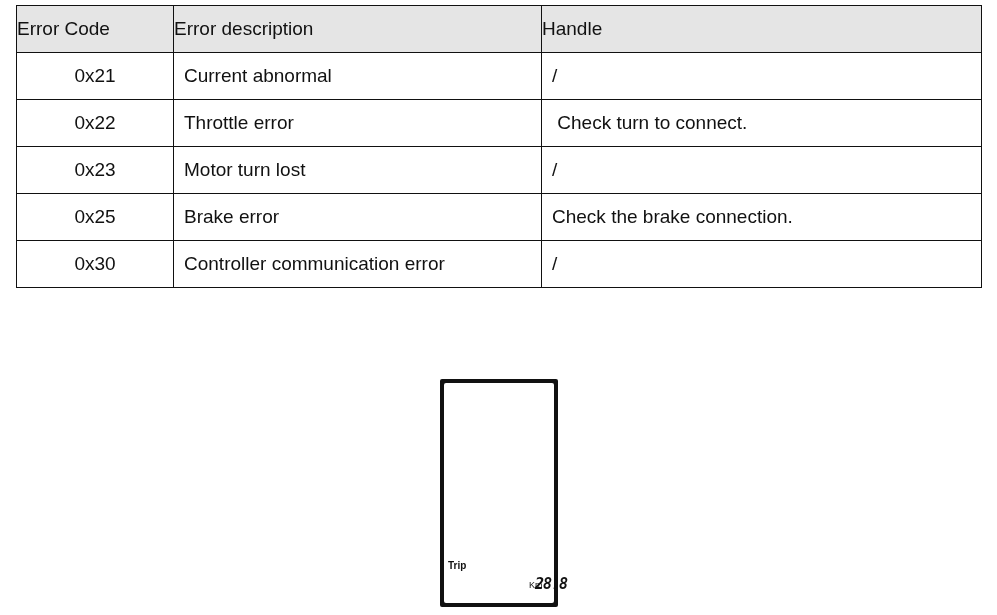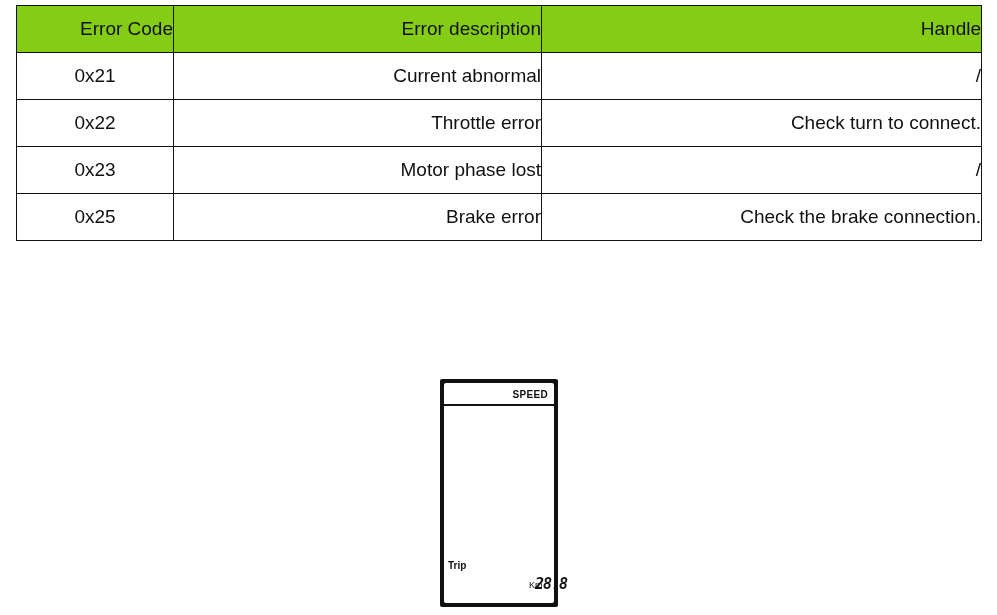--- a/index.html
+++ b/index.html
@@ -1,21 +1,21 @@
 <!DOCTYPE html>
 <html><head>
 <meta charset="utf-8">
 <style>
   html, body { margin:0; padding:0; background:#ffffff; }
   body { width:997px; height:615px; position:relative; overflow:hidden; font-family:"Liberation Sans", sans-serif; color:#111; }
   table.err { position:absolute; left:16px; top:5px; width:965px; border-collapse:collapse; table-layout:fixed; }
   table.err th, table.err td { border:1.5px solid #111; height:46px; padding:0; font-size:19px; font-weight:normal; }
-  table.err th { background:#84cc16; text-align:right; }
+  table.err th { background:#e5e5e5; text-align:left; }
   table.err td.code { text-align:center; }
-  table.err td.txt { padding-left:10px; text-align:right; }
+  table.err td.txt { padding-left:10px; text-align:left; }
   col.c1 { width:157px; } col.c2 { width:368px; } col.c3 { width:440px; }
 
   .lcd { position:absolute; left:440px; top:379px; width:118px; height:228px; background:#111; border-radius:2px; }
   .lcd-in { position:absolute; left:4px; top:4px; right:4px; bottom:4px; background:#fff; border-radius:2px; }
   .sec { position:absolute; left:0; right:0; border-bottom:2px solid #111; }
   .s1 { top:0; height:21px; }
   .s2 { top:23px; height:54px; }
   .s3 { top:79px; height:94px; }
   .s4 { top:175px; height:58px; border-bottom:none; }
   .speed-label { position:absolute; right:6px; top:6px; font-size:10px; font-weight:bold; letter-spacing:0.3px; }
@@ -56,35 +56,37 @@
       <td class="txt">Current abnormal</td>
       <td class="txt">/</td>
     </tr>
     <tr>
       <td class="code">0x22</td>
       <td class="txt">Throttle error</td>
       <td class="txt" style="white-space:pre"> Check turn to connect.</td>
     </tr>
     <tr>
       <td class="code">0x23</td>
-      <td class="txt">Motor phase lost</td>
+      <td class="txt">Motor turn lost</td>
       <td class="txt">/</td>
     </tr>
     <tr>
       <td class="code">0x25</td>
       <td class="txt">Brake error</td>
       <td class="txt">Check the brake connection.</td>
     </tr>
+    <tr>
+      <td class="code">0x30</td>
+      <td class="txt">Controller communication error</td>
+      <td class="txt">/</td>
+    </tr>
   </tbody>
 </table>
 
 <div class="lcd">
   <div class="lcd-in">
-    <div class="sec s1">
-      <span class="speed-label">SPEED</span>
-    </div>
     <div class="sec s4">
       <span class="trip-label">Trip</span>
       <span class="trip-val">28.8</span>
       <span class="trip-unit">Km</span>
     </div>
   </div>
 </div>
 
 </body></html>

